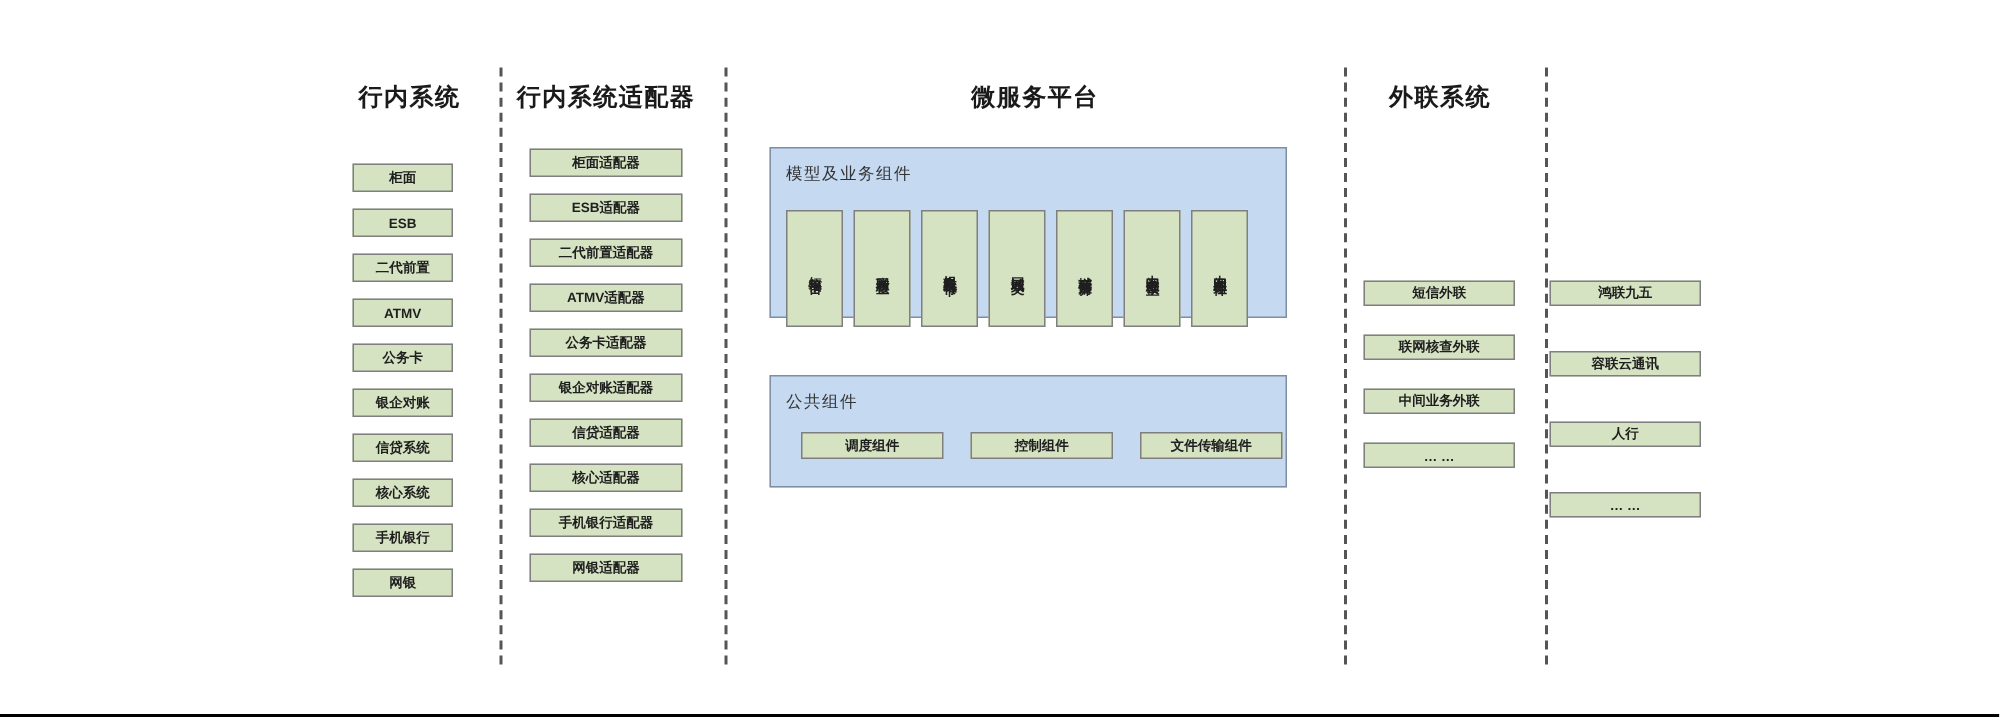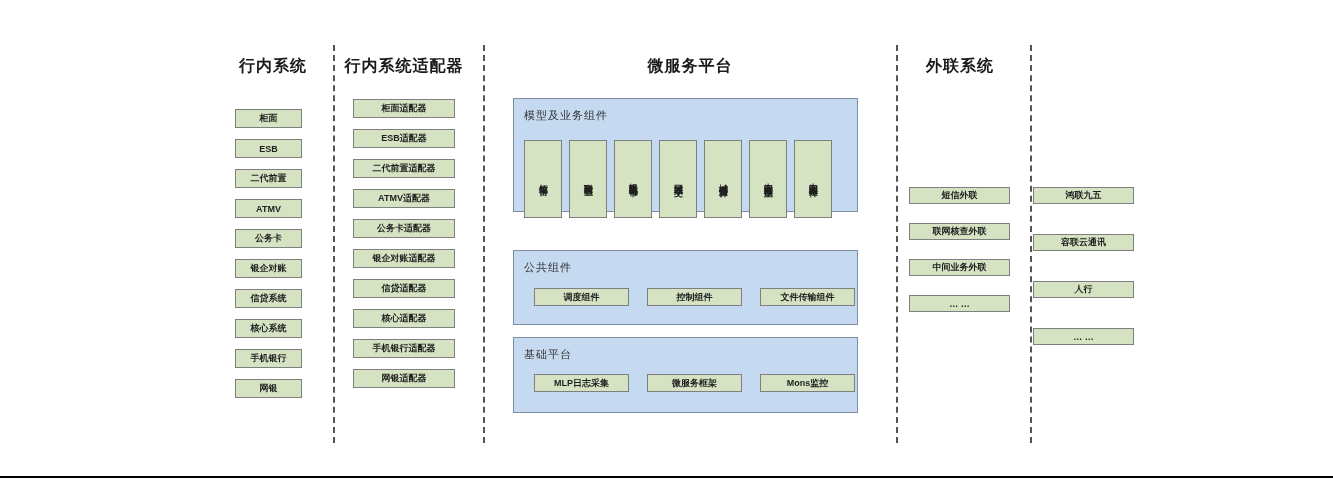--- a/index.html
+++ b/index.html
@@ -200,28 +200,20 @@
 
   <div class="panel panel-2">
     <div class="panel-title">公共组件</div>
     <div class="hrow">
       <div class="gbox">调度组件</div>
       <div class="gbox">控制组件</div>
       <div class="gbox">文件传输组件</div>
     </div>
   </div>
 
-  <div class="panel panel-3">
-    <div class="panel-title">基础平台</div>
-    <div class="hrow">
-      <div class="gbox">MLP日志采集</div>
-      <div class="gbox">微服务框架</div>
-      <div class="gbox">Mons监控</div>
-    </div>
-  </div>
 
   <div class="stack stack-4">
     <div class="gbox">短信外联</div>
     <div class="gbox">联网核查外联</div>
     <div class="gbox">中间业务外联</div>
     <div class="gbox">… …</div>
   </div>
 
   <div class="stack stack-5">
     <div class="gbox">鸿联九五</div>

